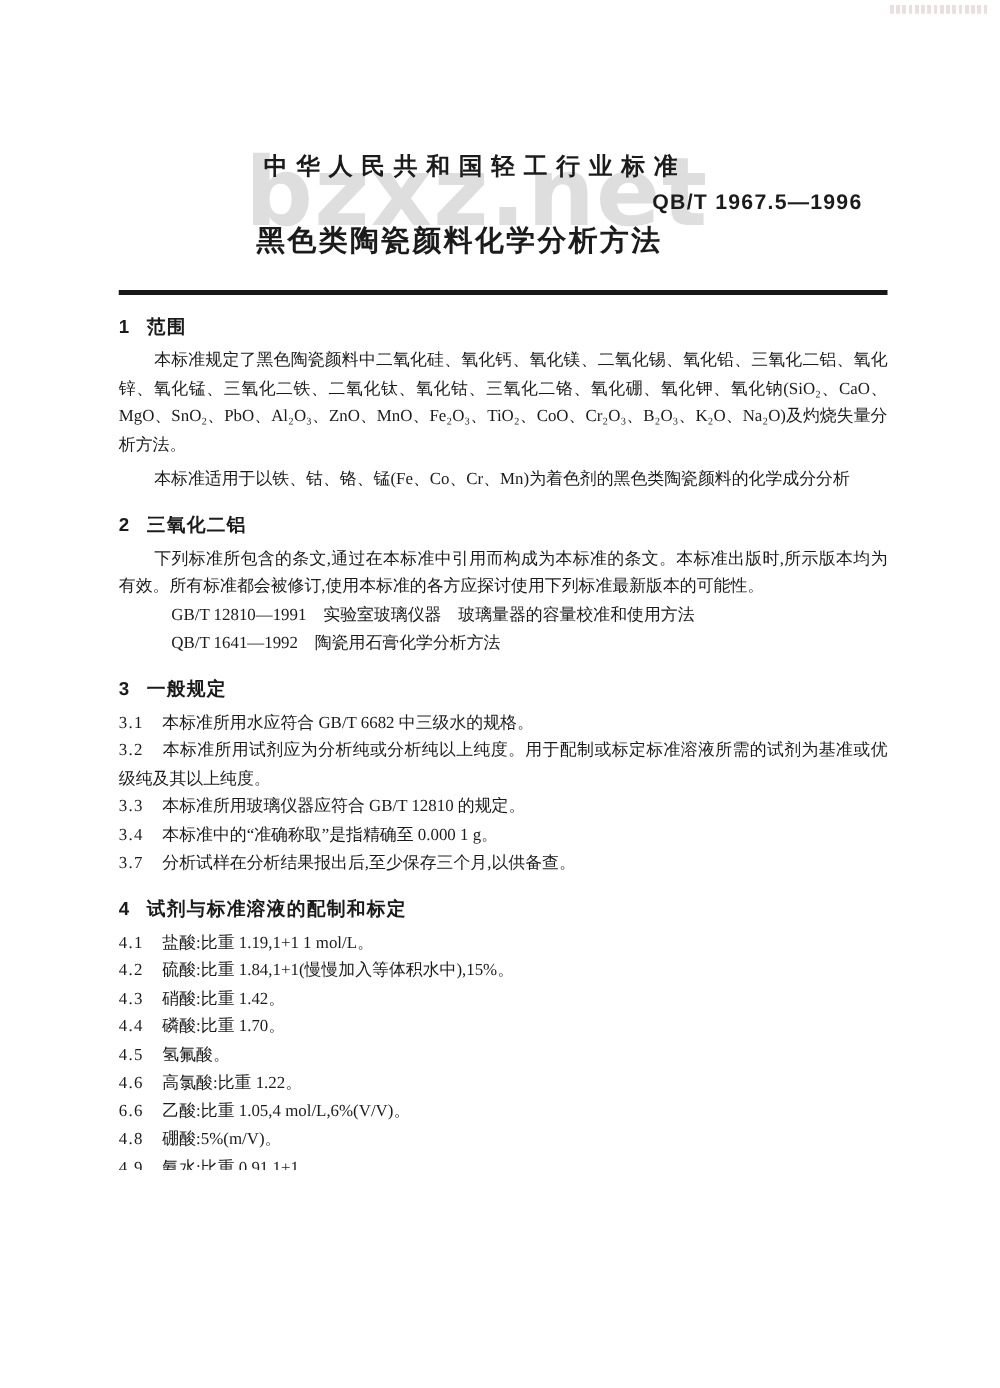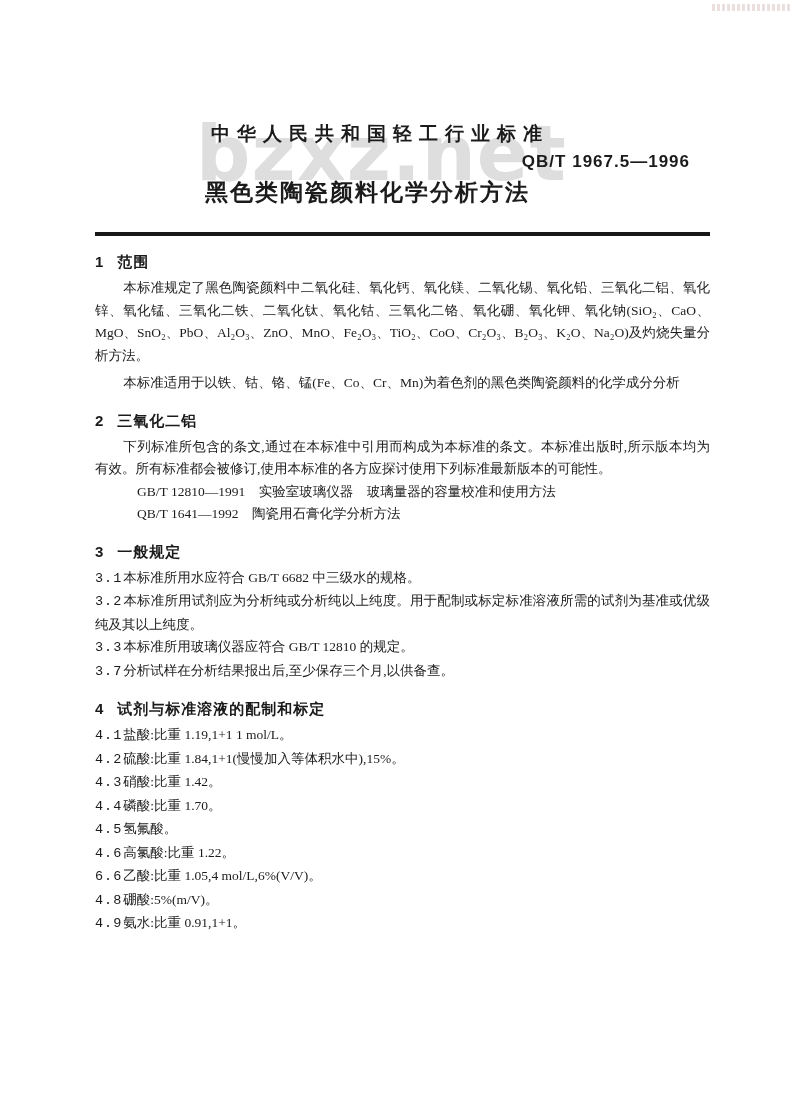--- a/index.html
+++ b/index.html
@@ -60,21 +60,21 @@
   }
   .ref-item {
     margin:0; padding-left:42px;
     font-size:13.5px; line-height:22.5px;
   }
   .item {
     margin:0;
     font-size:13.5px; line-height:22.5px;
     text-align:justify;
   }
-  .item .inum { margin-right:1px; letter-spacing:1px; white-space:nowrap;font-family:Liberation Mono, monospace; }
+  .item .inum { margin-right:15px; letter-spacing:1px; white-space:nowrap; }
 
   .rule-bottom { position:absolute; z-index:1; left:95px; right:88px; top:1008px; height:3px; background:#171717; }
   .footer-row {
     position:absolute; z-index:1; left:95px; right:88px; top:1017px;
     display:flex; justify-content:space-between; align-items:center;
     font-family:"Liberation Sans","DejaVu Sans",sans-serif;
     font-weight:bold; font-size:15px;
   }
   .page-num {
     position:absolute; z-index:1; right:116px; top:992px;
@@ -109,20 +109,21 @@
     <p class="para">下列标准所包含的条文,通过在本标准中引用而构成为本标准的条文。本标准出版时,所示版本均为有效。所有标准都会被修订,使用本标准的各方应探讨使用下列标准最新版本的可能性。</p>
     <p class="ref-item">GB/T 12810—1991　实验室玻璃仪器　玻璃量器的容量校准和使用方法</p>
     <p class="ref-item">QB/T 1641—1992　陶瓷用石膏化学分析方法</p>
 
     <h2 class="sec-heading">
       <span class="snum">3</span><span>一般规定</span>
     </h2>
     <p class="item"><span class="inum">3.1</span><span>本标准所用水应符合 GB/T 6682 中三级水的规格。</span></p>
     <p class="item"><span class="inum">3.2</span><span>本标准所用试剂应为分析纯或分析纯以上纯度。用于配制或标定标准溶液所需的试剂为基准或优级纯及其以上纯度。</span></p>
     <p class="item"><span class="inum">3.3</span><span>本标准所用玻璃仪器应符合 GB/T 12810 的规定。</span></p>
+    <p class="item"><span class="inum">3.4</span><span>本标准中的“准确称取”是指精确至 0.000 1 g。</span></p>
     <p class="item"><span class="inum">3.7</span><span>分析试样在分析结果报出后,至少保存三个月,以供备查。</span></p>
 
     <h2 class="sec-heading">
       <span class="snum">4</span><span>试剂与标准溶液的配制和标定</span>
     </h2>
     <p class="item"><span class="inum">4.1</span><span>盐酸:比重 1.19,1+1 1 mol/L。</span></p>
     <p class="item"><span class="inum">4.2</span><span>硫酸:比重 1.84,1+1(慢慢加入等体积水中),15%。</span></p>
     <p class="item"><span class="inum">4.3</span><span>硝酸:比重 1.42。</span></p>
     <p class="item"><span class="inum">4.4</span><span>磷酸:比重 1.70。</span></p>
     <p class="item"><span class="inum">4.5</span><span>氢氟酸。</span></p>

